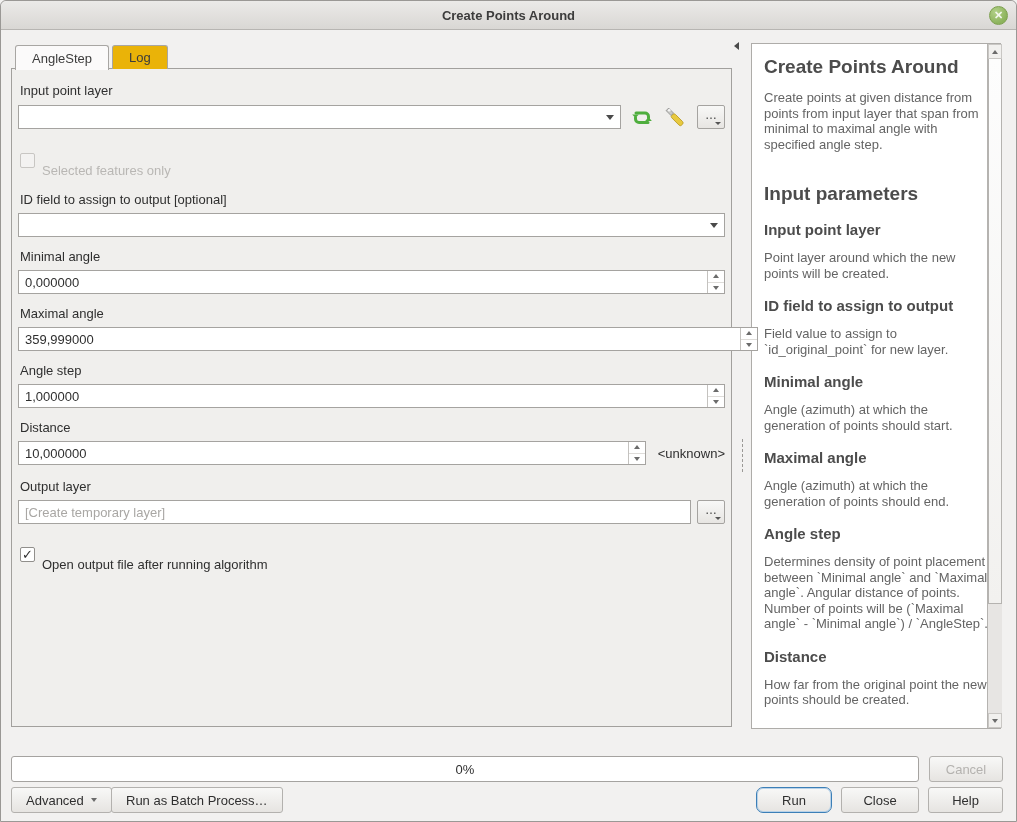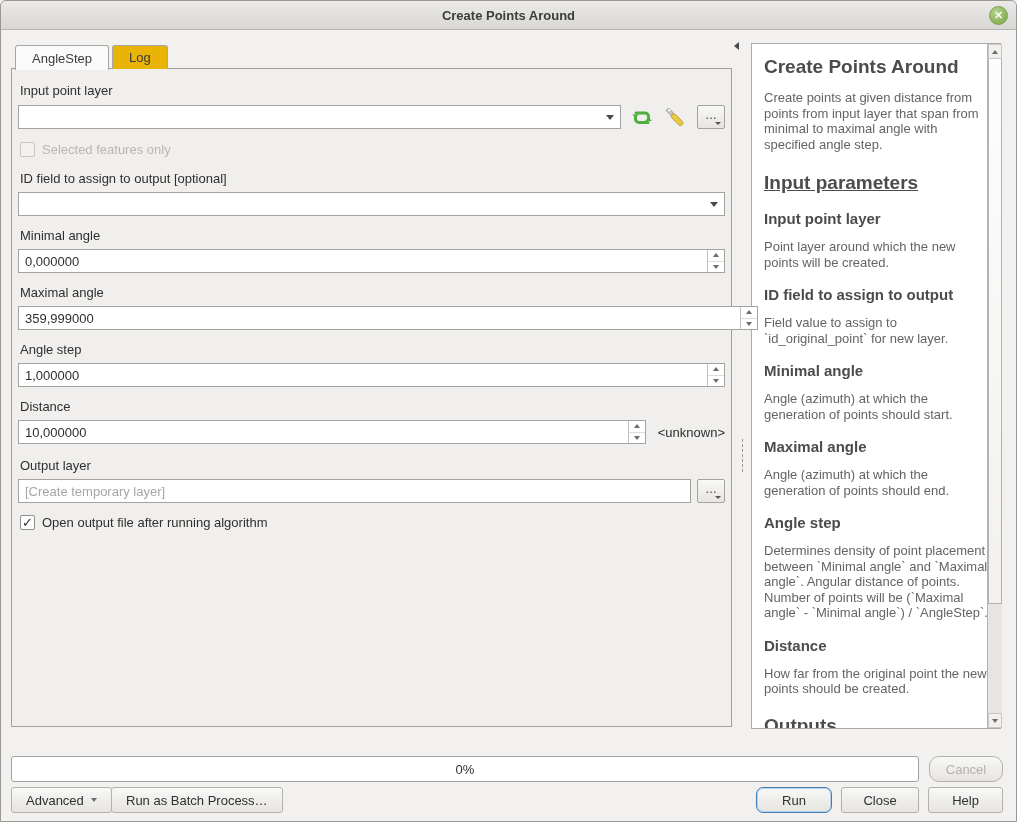--- a/index.html
+++ b/index.html
@@ -101,21 +101,21 @@
   }
   .browse-btn .menu-tick { position:absolute; right:3px; bottom:3px; width:0; height:0;
     border-left:3px solid transparent; border-right:3px solid transparent; border-top:3px solid #555; }
   .checkbox-row { display:flex; align-items:center; margin: 10px 2px; }
   .cbox {
     width: 15px; height: 15px; border:1px solid #918f8c; border-radius:2px;
     background:#fff; margin-right: 7px; display:flex; align-items:center; justify-content:center;
     font-size: 13px; color:#2f2f2f; cursor: pointer; flex: 0 0 auto;
   }
   .cbox.disabled { border-color:#c8c6c3; background:#f3f2f1; }
-  .cb-label { font-size: 13px; color:#2f2f2f; }
+  .cb-label { font-size: 13px; color:#2f2f2f;margin-top:21px; }
   .cb-label.disabled { color:#b9b7b4; }
   
   .collapse-arrow {
     position:absolute; left:733px; top:40px; width:8px; height:10px;
     display:flex; align-items:center; cursor:pointer;
   }
   .collapse-arrow span { width:0; height:0; border-top:4px solid transparent; border-bottom:4px solid transparent; border-right:5px solid #4a4a4a; }
   .splitter-dots {
     position:absolute; left:740px; top:437px; width:3px; height:34px;
     background-image: radial-gradient(#9a9895 1px, transparent 1px);
@@ -147,21 +147,21 @@
   }
   .btn {
     height: 26px;
     background: linear-gradient(#f8f8f7, #e6e4e1);
     border: 1px solid #b3b1ae; border-radius: 3px;
     font-family: "Liberation Sans", sans-serif;
     font-size: 13px; color:#2f2f2f;
     display:flex; align-items:center; justify-content:center;
     cursor:pointer; padding: 0 14px;
   }
-  .btn.disabled { color:#b4b2af; cursor:default;border-radius:10px; }
+  .btn.disabled { color:#b4b2af; cursor:default; }
   .btn.default { border: 1px solid #3c7fb7; box-shadow: 0 0 0 1px #b9d2e8 inset; }
   .pos { position:absolute; }
   .adv-caret { margin-left:7px; }
 </style>
 </head>
 <body>
 
 <div class="window">
 
   <div class="titlebar">
@@ -300,21 +300,21 @@
   </div>
 
   <div class="collapse-arrow">
       <span></span>
     </div>
   <div class="splitter-dots"></div>
 
   <div class="help-panel">
     <h1>Create Points Around</h1>
     <p>Create points at given distance from points from input layer that span from minimal to maximal angle with specified angle step.</p>
-    <h1 style="margin-top:20px;text-decoration:underline;">Input parameters</h1>
+    <h1 style="margin-top:31px;">Input parameters</h1>
     <h2>Input point layer</h2>
     <p>Point layer around which the new points will be created.</p>
     <h2>ID field to assign to output</h2>
     <p>Field value to assign to `id_original_point` for new layer.</p>
     <h2>Minimal angle</h2>
     <p>Angle (azimuth) at which the generation of points should start.</p>
     <h2>Maximal angle</h2>
     <p>Angle (azimuth) at which the generation of points should end.</p>
     <h2>Angle step</h2>
     <p>Determines density of point placement between `Minimal angle` and `Maximal angle`. Angular distance of points. Number of points will be (`Maximal angle` - `Minimal angle`) / `AngleStep`.</p>

